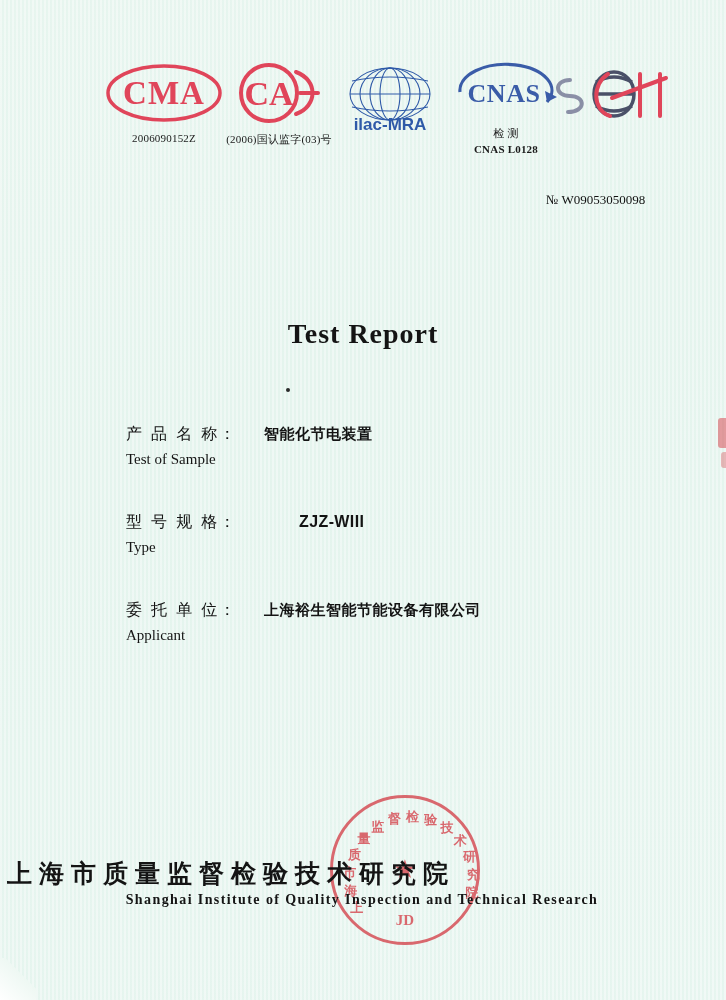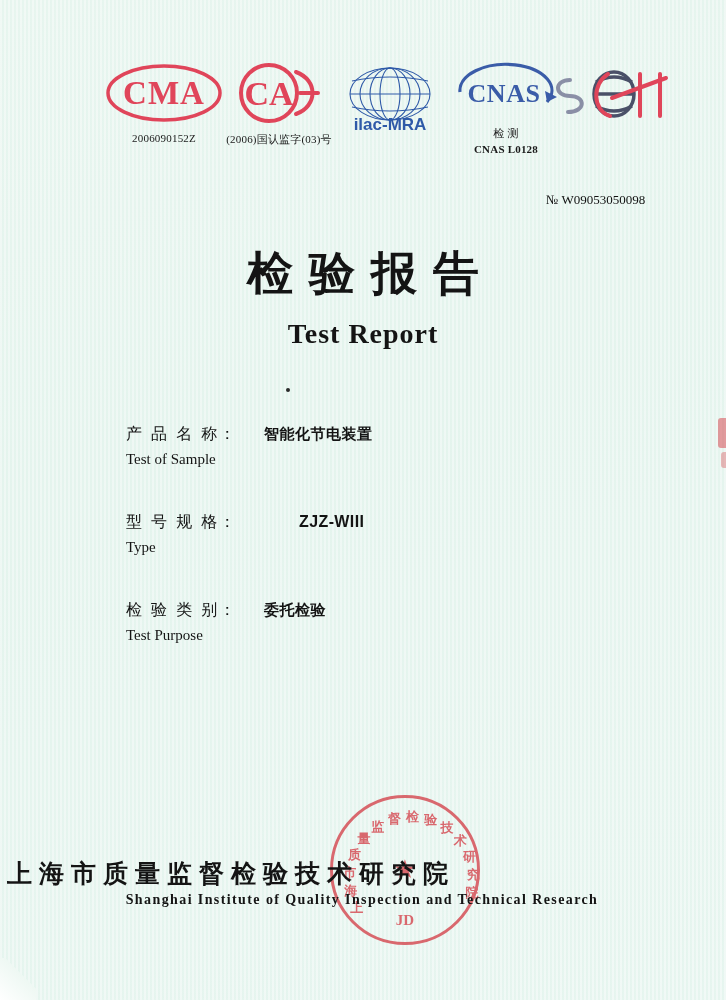--- a/index.html
+++ b/index.html
@@ -340,44 +340,43 @@
           <path d="M92 16 L 92 58"></path>
           <path d="M112 16 L 112 58"></path>
           <path d="M64 40 L 118 20"></path>
         </g>
       </svg>
     </div>
 
     <div class="serial-right">№ W09053050098</div>
   </div>
 
-  <div class="title-cn">检验报告</div>
   <div class="title-en">Test Report</div>
   <div class="dot-mark"></div>
 
   <div class="fields">
 
     <div class="field">
       <div class="label-cn">产 品 名 称：</div>
       <div class="label-en">Test of Sample</div>
       <div class="value">智能化节电装置</div>
     </div>
 
     <div class="field">
       <div class="label-cn">型 号 规 格：</div>
       <div class="label-en">Type</div>
       <div class="value en">ZJZ-WIII</div>
     </div>
 
-
     <div class="field">
-      <div class="label-cn">检 验 类 别：</div>
-      <div class="label-en">Test Purpose</div>
-      <div class="value">委托检验</div>
-    </div>
+      <div class="label-cn">委 托 单 位：</div>
+      <div class="label-en">Applicant</div>
+      <div class="value">上海裕生智能节能设备有限公司</div>
+    </div>
+
 
   </div>
 
   <div class="seal">
     <div class="seal-ring"></div>
     <div class="seal-star">★</div>
     <div class="seal-text">
       <span style="transform: rotate(-118deg) translate(0,-62px) rotate(118deg);">上</span>
       <span style="transform: rotate(-101deg) translate(0,-62px) rotate(101deg);">海</span>
       <span style="transform: rotate(-84deg) translate(0,-62px) rotate(84deg);">市</span>

